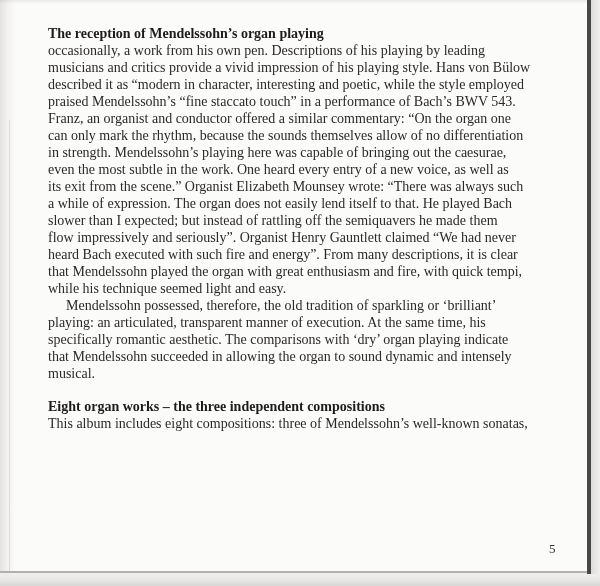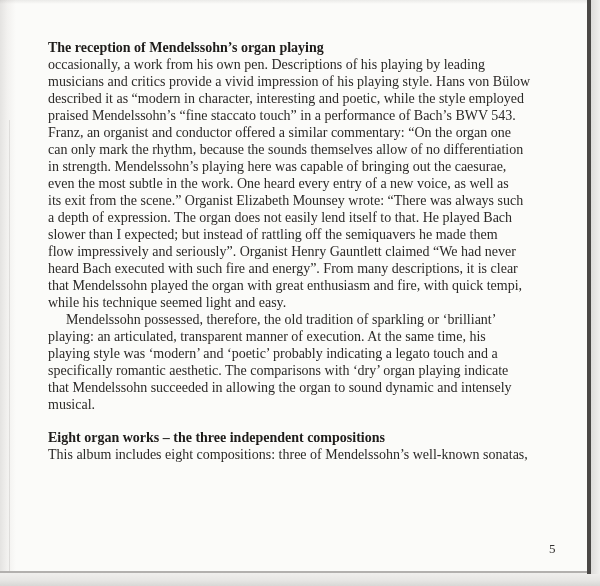--- a/index.html
+++ b/index.html
@@ -40,21 +40,21 @@
   
   .edge-bottom-line{
     position:absolute;left:0;top:571px;width:600px;height:2px;
     background:#b2b0ae;
   }
   .edge-bottom-band{
     position:absolute;left:0;top:573px;width:600px;height:13px;
     background:linear-gradient(to bottom,#f0efed 0%,#e7e6e4 55%,#d8d7d5 100%);
   }
   .content{
-    position:absolute;left:48px;top:39px;width:542px;
+    position:absolute;left:48px;top:25px;width:542px;
     color:#2b2927;
     font-size:14px;
     line-height:17px;
   }
   .hline{
     font-weight:bold;
     color:#1e1c1a;
     white-space:nowrap;
     height:17px;
   }
@@ -84,30 +84,29 @@
 
     <div class="tline">occasionally, a work from his own pen. Descriptions of his playing by leading</div>
     <div class="tline">musicians and critics provide a vivid impression of his playing style. Hans von Bülow</div>
     <div class="tline">described it as “modern in character, interesting and poetic, while the style employed</div>
     <div class="tline">praised Mendelssohn’s “fine staccato touch” in a performance of Bach’s BWV 543.</div>
     <div class="tline">Franz, an organist and conductor offered a similar commentary: “On the organ one</div>
     <div class="tline">can only mark the rhythm, because the sounds themselves allow of no differentiation</div>
     <div class="tline">in strength. Mendelssohn’s playing here was capable of bringing out the caesurae,</div>
     <div class="tline">even the most subtle in the work. One heard every entry of a new voice, as well as</div>
     <div class="tline">its exit from the scene.” Organist Elizabeth Mounsey wrote: “There was always such</div>
-    <div class="tline">a depth of expression. The organ does not easily lend itself to that. He played Bach</div>
+    <div class="tline">a while of expression. The organ does not easily lend itself to that. He played Bach</div>
     <div class="tline">slower than I expected; but instead of rattling off the semiquavers he made them</div>
     <div class="tline">flow impressively and seriously”. Organist Henry Gauntlett claimed “We had never</div>
     <div class="tline">heard Bach executed with such fire and energy”. From many descriptions, it is clear</div>
     <div class="tline">that Mendelssohn played the organ with great enthusiasm and fire, with quick tempi,</div>
     <div class="tline">while his technique seemed light and easy.</div>
 
     <div class="tline indent">Mendelssohn possessed, therefore, the old tradition of sparkling or ‘brilliant’</div>
     <div class="tline">playing: an articulated, transparent manner of execution. At the same time, his</div>
-    <div class="tline">playing style was ‘modern’ and ‘poetic’ probably indicating a legato touch and a</div>
     <div class="tline">specifically romantic aesthetic. The comparisons with ‘dry’ organ playing indicate</div>
     <div class="tline">that Mendelssohn succeeded in allowing the organ to sound dynamic and intensely</div>
     <div class="tline">musical.</div>
 
     <div class="spacer"></div>
 
     <div class="hline">Eight organ works – the three independent compositions</div>
     <div class="tline">This album includes eight compositions: three of Mendelssohn’s well-known sonatas,</div>
   </div>
 

